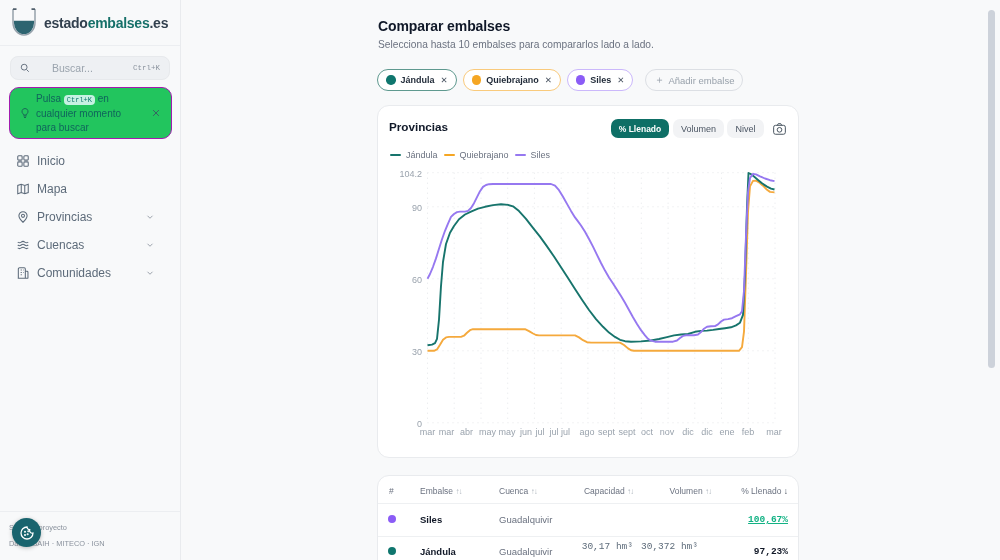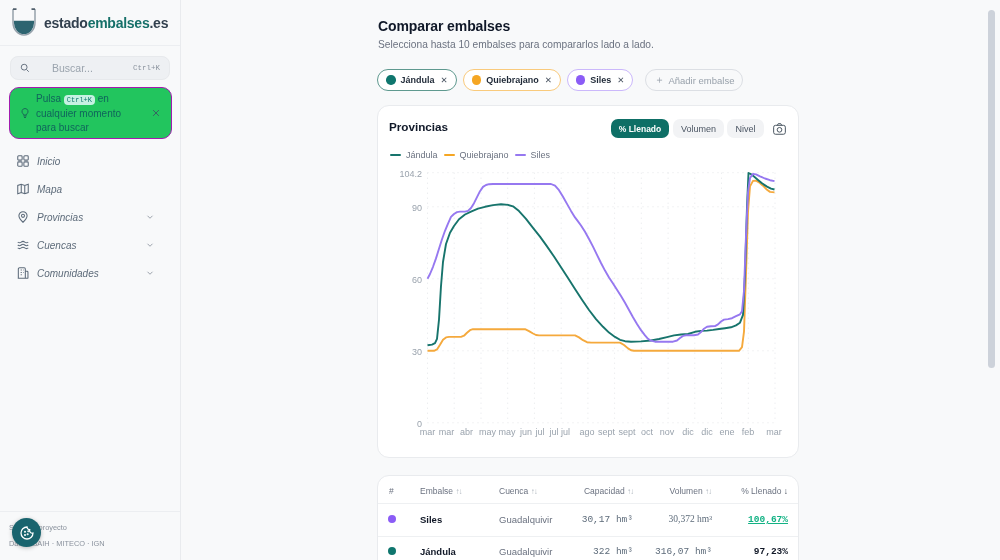--- a/index.html
+++ b/index.html
@@ -13,21 +13,21 @@
 .logo-ic { position:absolute; left:11px; top:8px; }
 .logo-text { position:absolute; left:44px; top:15px; font-size:14px; font-weight:bold; color:#32404e; letter-spacing:-0.25px; }
 .logo-text .t { color:#167069; }
 .searchbox { position:absolute; left:10px; top:56px; width:160px; height:24px; background:#eef0f3; border:1px solid #e7e9ec; border-radius:8px; display:flex; align-items:center; padding:0 9px; }
 .searchbox .ph { color:#9aa3ad; font-size:10.5px; margin-left:22px; flex:1; }
 .searchbox .kbd { font-family:"Liberation Mono", monospace; font-size:7.5px; color:#8b939e; }
 .tipbox { position:absolute; left:9px; top:87px; width:163px; height:52px; background:#22c55e; border:1px solid #a21caf; border-radius:10px; display:flex; align-items:center; padding:0 9px; }
 .tipbox .txt { font-size:10px; color:#10655c; line-height:14.3px; width:92px; margin-left:5px; padding-top:1px; }
 .tipbox .badge { background:#c6f1e2; border-radius:4px; font-family:"Liberation Mono", monospace; font-size:7px; color:#0f766e; padding:1px 3px; }
 .nav { position:absolute; left:10px; top:147px; width:161px; }
-.nav-item { height:28px; display:flex; align-items:center; border-radius:8px; color:#5d6b7a; font-size:10px; padding-left:6px; position:relative;font-style:italic; }
+.nav-item { height:28px; display:flex; align-items:center; border-radius:8px; color:#5d6b7a; font-size:12px; padding-left:6px; position:relative; }
 .nav-item svg { width:14px; height:14px; margin-right:7px; flex:none; }
 .nav-item.active { background:#d9f2ec; color:#0f766e; font-weight:bold; }
 .nav-item .chev { position:absolute; right:9px; top:9px; width:10px; height:10px; }
 .side-foot { position:absolute; left:0; top:511px; width:180px; border-top:1px solid #eceef1; padding:11px 9px 0; }
 .side-foot .l1 { font-size:7.4px; color:#8a929d; margin-bottom:7px; }
 .side-foot .l2 { font-size:7.4px; color:#8a929d; }
 .cookie-btn { position:absolute; left:12px; top:518px; width:29px; height:29px; border-radius:50%; background:#19646e; display:flex; align-items:center; justify-content:center; box-shadow:0 1px 4px rgba(0,0,0,.25); z-index:5; }
 
 
 .main { position:absolute; left:377px; top:0; width:423px; height:560px; }
@@ -55,21 +55,21 @@
 .legend .d { width:11px; height:2px; border-radius:1px; margin-right:5px; }
 .legend .item { display:flex; align-items:center; margin-right:6px; }
 
 
 .card-table { left:0; top:475px; width:422px; height:130px; overflow:hidden; }
 .hline { position:absolute; left:0; width:422px; height:1px; background:#eef0f2; }
 .th { position:absolute; font-size:8.5px; color:#6b7280; }
 .sorticon { font-size:8px; color:#b0b7bf; letter-spacing:-1px; }
 .tname { position:absolute; font-size:9.5px; font-weight:bold; color:#111827; }
 .tcuenca { position:absolute; font-size:9.5px; color:#6b7280; }
-.num { position:absolute; font-family:"Liberation Mono", monospace; font-size:9.5px; color:#5d6b7a; text-align:right; }
+.num { position:absolute; font-family:"Liberation Mono", monospace; font-size:9.5px; color:#5d6b7a; text-align:right;margin-top:27px; }
 .pct { position:absolute; font-family:"Liberation Mono", monospace; font-size:9.5px; font-weight:bold; color:#111827; text-align:right; }
 .pct.g { color:#12b284;text-decoration:underline; }
 .tdot { position:absolute; width:8px; height:8px; border-radius:50%; }
 
 .scrollbar { position:absolute; right:5px; top:10px; width:7px; height:358px; background:#cdd2da; border-radius:4px; }
 </style>
 </head>
 <body>
 
 <div class="sidebar">
@@ -225,21 +225,21 @@
     <span class="th" style="left:42px; top:10px;">Embalse <span class="sorticon">↑↓</span></span>
     <span class="th" style="left:121px; top:10px;">Cuenca <span class="sorticon">↑↓</span></span>
     <span class="th" style="left:155px; top:10px; width:100px; text-align:right;">Capacidad <span class="sorticon">↑↓</span></span>
     <span class="th" style="left:232px; top:10px; width:101px; text-align:right;">Volumen <span class="sorticon">↑↓</span></span>
     <span class="th" style="left:310px; top:10px; width:100px; text-align:right;padding-left:43px;">% Llenado <span style="color:#374151;">↓</span></span>
     <div class="hline" style="top:27px;"></div>
     <span class="tdot" style="left:10px; top:39px; background:#8b5cf6"></span>
     <span class="tname" style="left:42px; top:38px;">Siles</span>
     <span class="tcuenca" style="left:121px; top:38px;">Guadalquivir</span>
     <span class="num" style="left:155px; top:38px; width:100px;">30,17 hm³</span>
-    <span class="num" style="left:234px; top:38px; width:100px;font-family:Liberation Serif, serif;">30,372 hm³</span>
+    <span class="num" style="left:220px; top:38px; width:100px;">30,372 hm³</span>
     <span class="pct g" style="left:310px; top:38px; width:100px;">100,67%</span>
     <div class="hline" style="top:60px;"></div>
     <span class="tdot" style="left:10px; top:71px; background:#0f766e"></span>
     <span class="tname" style="left:42px; top:70px;">Jándula</span>
     <span class="tcuenca" style="left:121px; top:70px;">Guadalquivir</span>
     <span class="num" style="left:155px; top:70px; width:100px;">322 hm³</span>
     <span class="num" style="left:234px; top:70px; width:100px;">316,07 hm³</span>
     <span class="pct" style="left:310px; top:70px; width:100px;">97,23%</span>
   </div>
 </div>

